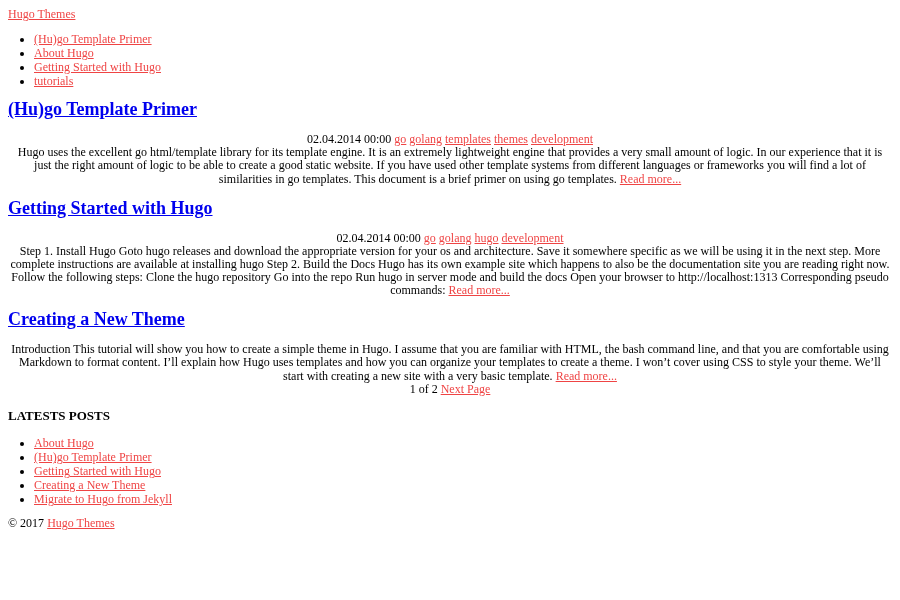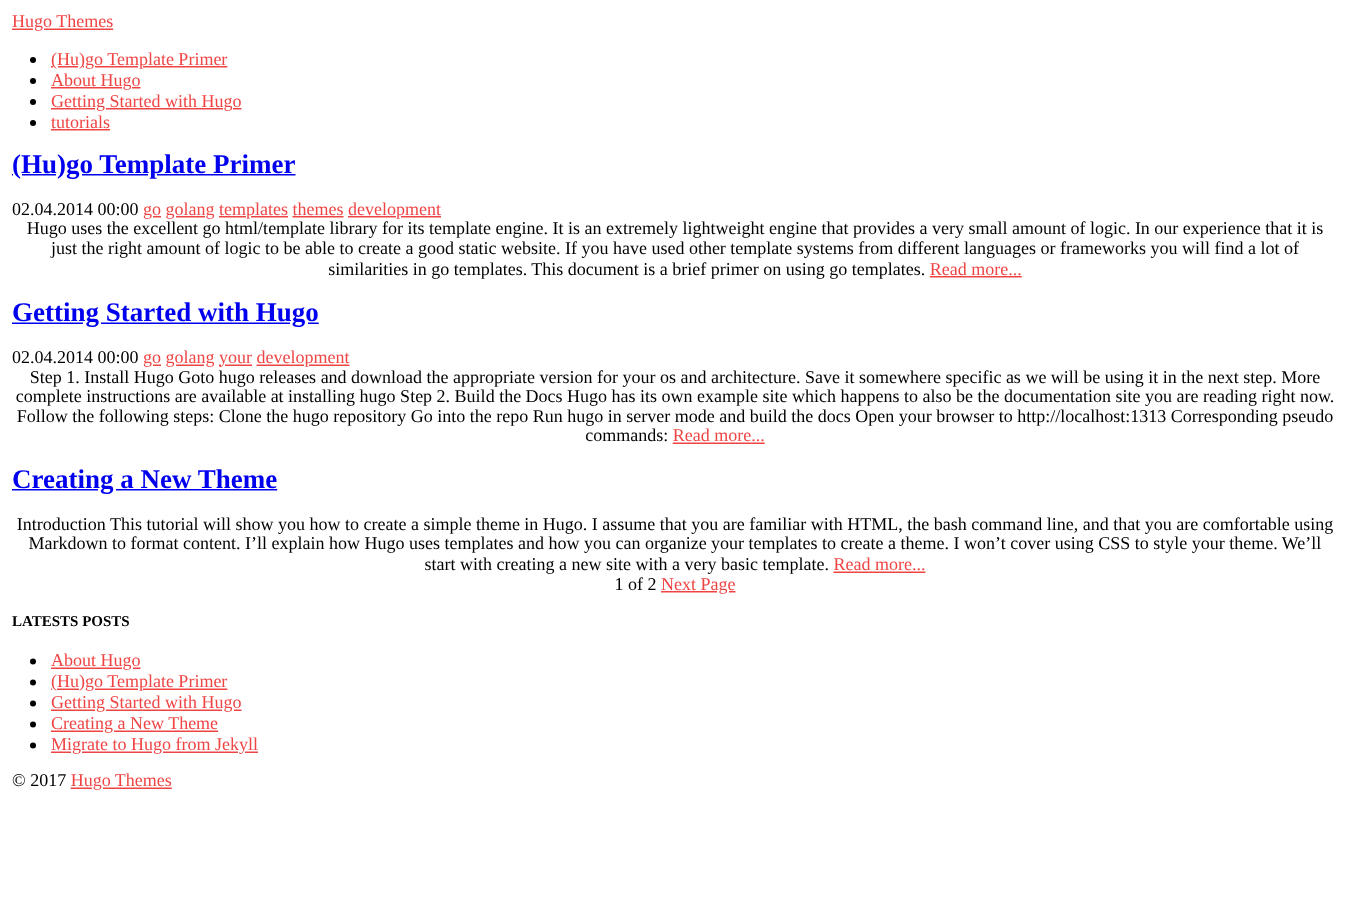--- a/index.html
+++ b/index.html
@@ -33,31 +33,32 @@
     font-size: 18px;
     font-weight: bold;
     margin: 13px 0 13px 0;
     line-height: 1.1;
   }
   h2.post-title a {
     color: #0000EE;
   }
   p.post-meta {
     margin: 0;
+    text-align: center;
   }
   p.post-summary {
     margin: 0;
     text-align: center;
   }
   .pagination {
     margin: 0;
     text-align: center;
   }
   h4.latest-heading {
-    font-size: 10px;
+    font-size: 13px;
     font-weight: bold;
     margin: 13px 0 14px 0;
   }
   p.footer-line {
     margin: 12px 0 0 0;
   }
 </style>
 </head>
 <body>
 
@@ -82,21 +83,21 @@
     <a href="#">development</a></p>
   <p class="post-summary"><span>Hugo uses the excellent go html/template library for its template engine. It is an extremely lightweight engine that provides a very small amount of logic. In our experience that it is just the right amount of logic to be able to create a good static website. If you have used other template systems from different languages or frameworks you will find a lot of similarities in go templates. This document is a brief primer on using go templates.</span>
     <a href="#">Read more...</a></p>
 </section>
 
 <section>
   <h2 class="post-title"><a href="#">Getting Started with Hugo</a></h2>
   <p class="post-meta"><span>02.04.2014 00:00</span>
     <a href="#">go</a>
     <a href="#">golang</a>
-    <a href="#">your</a>
+    <a href="#">hugo</a>
     <a href="#">development</a></p>
   <p class="post-summary"><span>Step 1. Install Hugo Goto hugo releases and download the appropriate version for your os and architecture. Save it somewhere specific as we will be using it in the next step. More complete instructions are available at installing hugo Step 2. Build the Docs Hugo has its own example site which happens to also be the documentation site you are reading right now. Follow the following steps: Clone the hugo repository Go into the repo Run hugo in server mode and build the docs Open your browser to http://localhost:1313 Corresponding pseudo commands:</span>
     <a href="#">Read more...</a></p>
 </section>
 
 <section>
   <h2 class="post-title"><a href="#">Creating a New Theme</a></h2>
   <p class="post-summary"><span>Introduction This tutorial will show you how to create a simple theme in Hugo. I assume that you are familiar with HTML, the bash command line, and that you are comfortable using Markdown to format content. I’ll explain how Hugo uses templates and how you can organize your templates to create a theme. I won’t cover using CSS to style your theme. We’ll start with creating a new site with a very basic template.</span>
     <a href="#">Read more...</a></p>
 </section>

